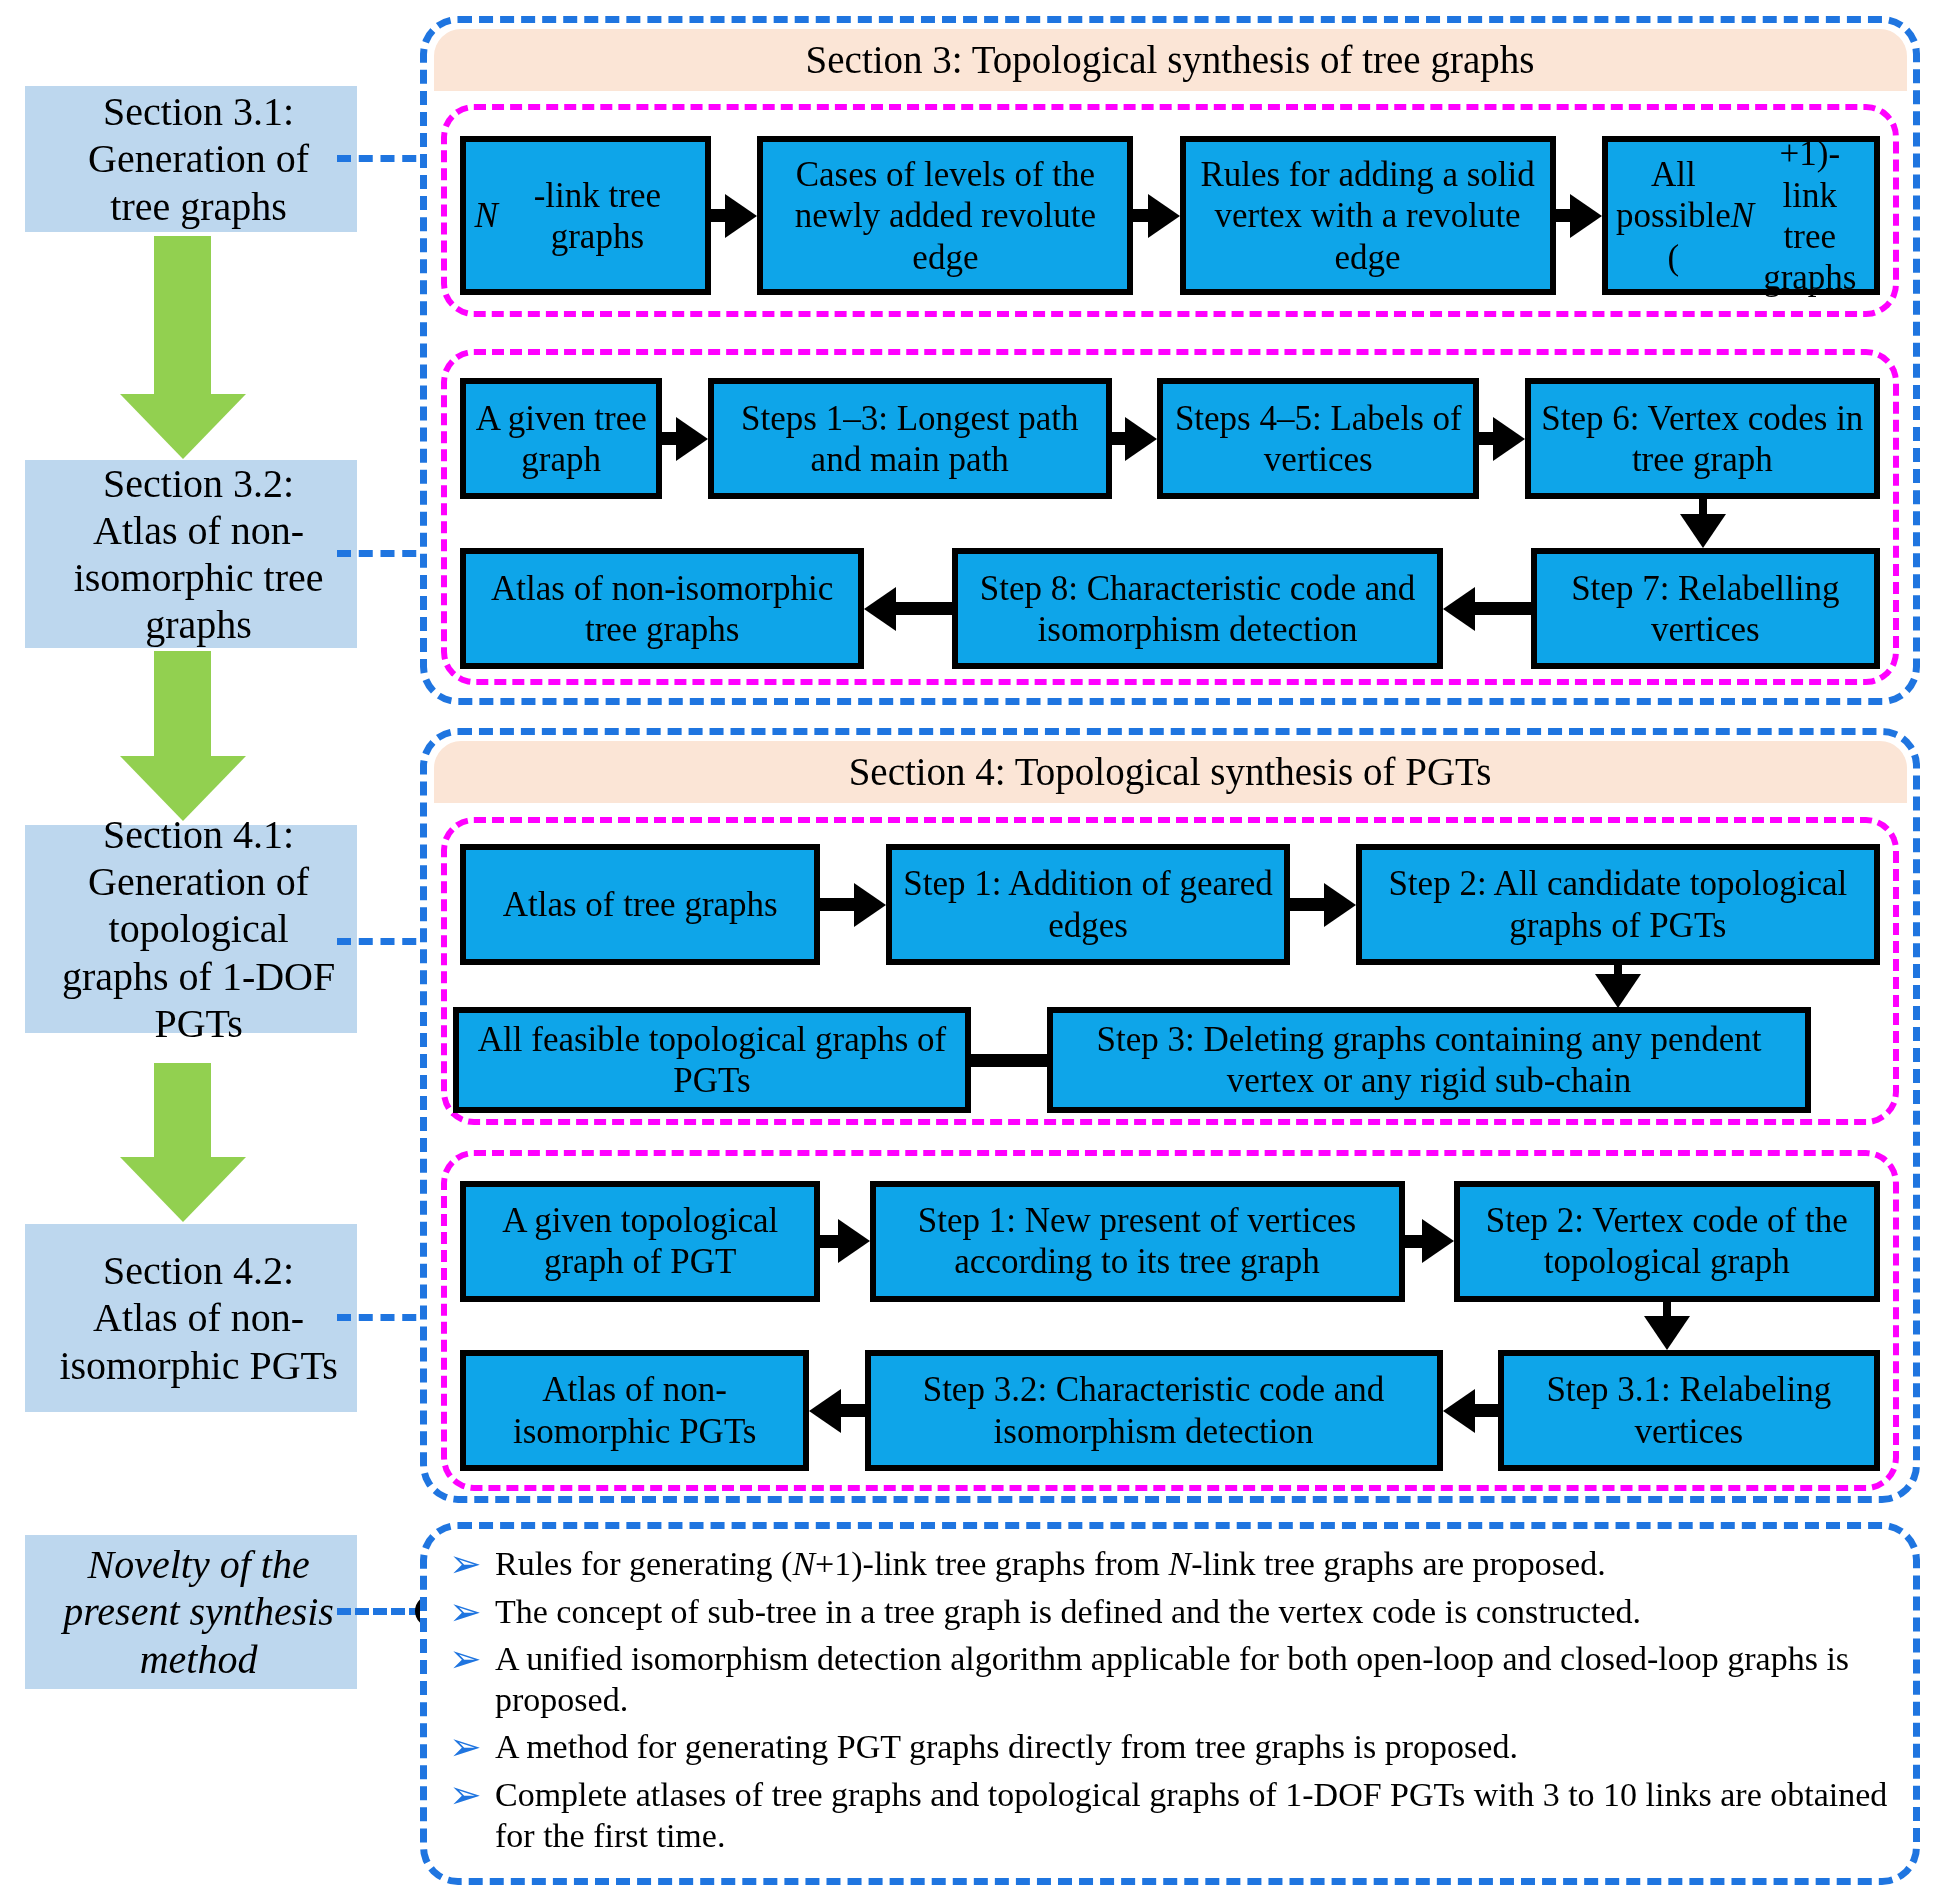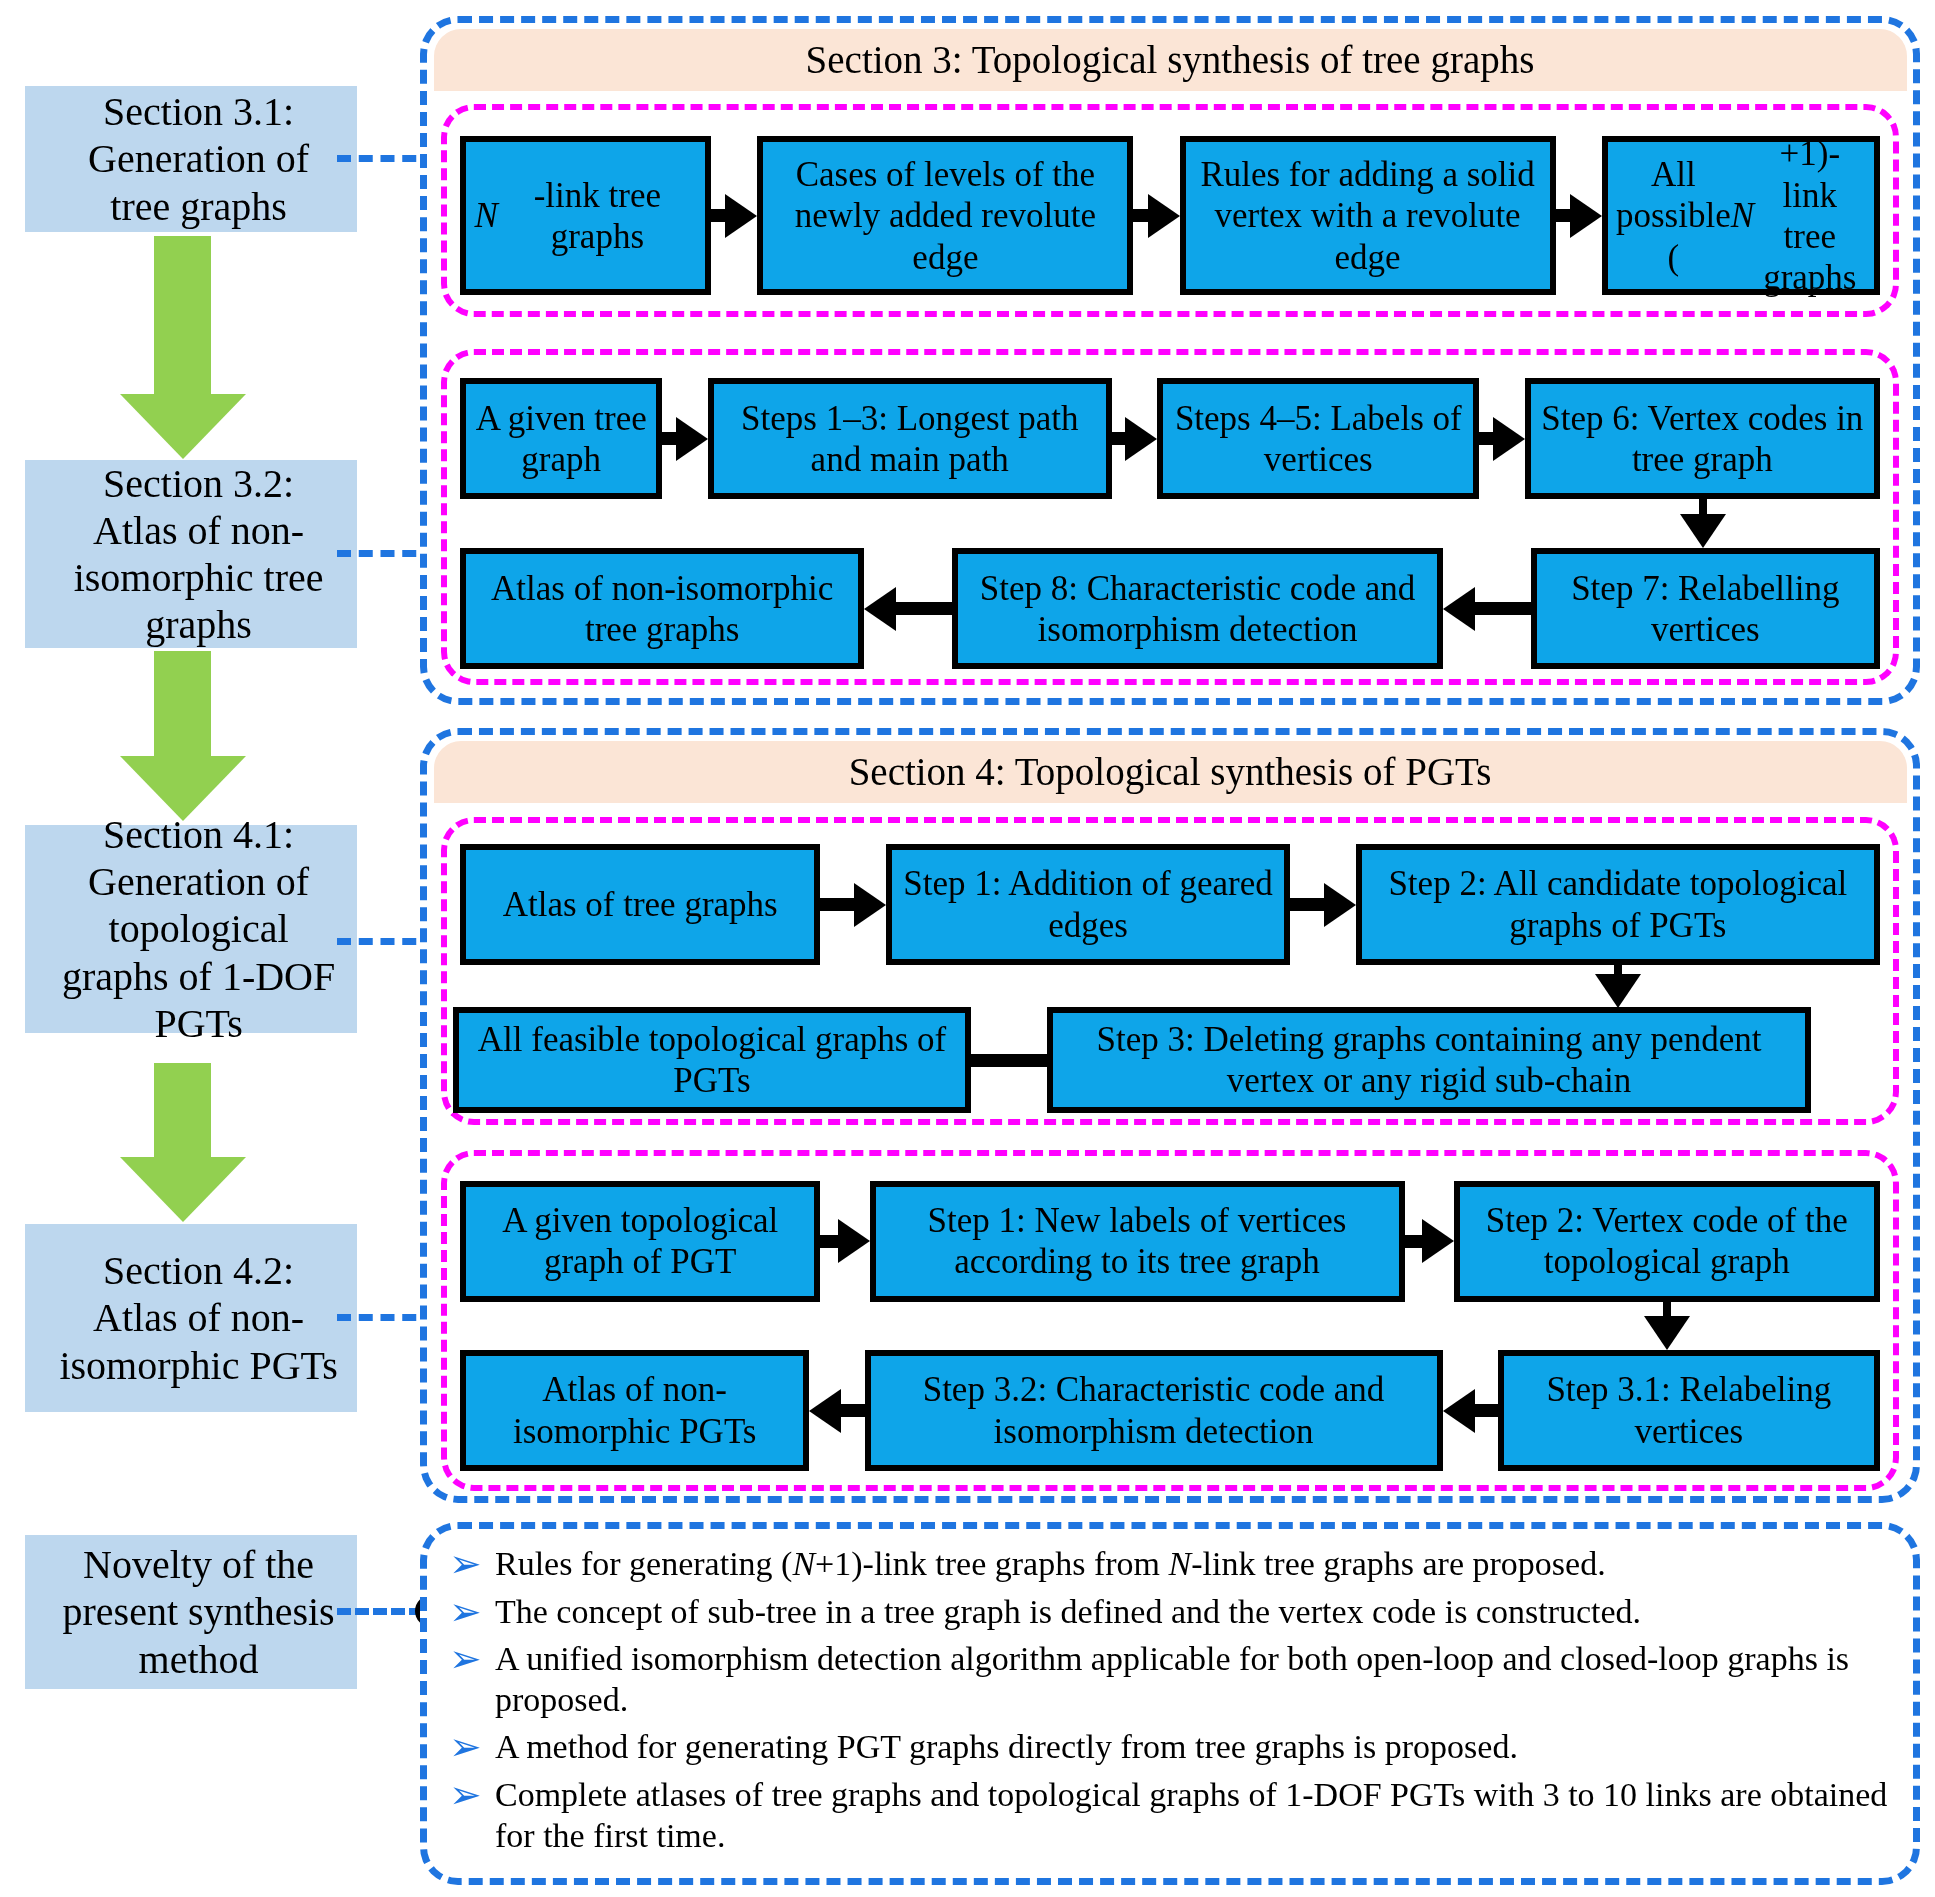--- a/index.html
+++ b/index.html
@@ -75,21 +75,21 @@
 topological
 graphs of 1-DOF
 PGTs</div>
 <div class="garrow" style="top:1063px;height:159px;">
     <div class="gshaft"></div>
     <div class="ghead"></div>
   </div>
 <div class="slabel" style="top:1224px;height:188px;">Section 4.2:
 Atlas of non-
 isomorphic PGTs</div>
-<div class="slabel" style="top:1535px;height:154px;">Novelty of the
+<div class="slabel" style="top:1535px;height:154px;font-style:italic;">Novelty of the
 present synthesis
 method</div>
 
 <div class="conn" style="top:155px;left:337px;width:101px;">
     <div class="dot"></div>
   </div>
 <div class="conn" style="top:550px;left:337px;width:101px;">
     <div class="dot"></div>
   </div>
 <div class="conn" style="top:938px;left:337px;width:101px;">
@@ -196,21 +196,21 @@
     </div>
   </div>
 
   <div class="mgroup" style="top:415px;height:341px;">
     <div class="frow" style="top:24.6px;height:121px;">
       <div class="fbox" style="width:360px;">A given topological graph of PGT</div>
       <div class="ar">
           <div class="shaft"></div>
           <div class="headR"></div>
         </div>
-      <div class="fbox" style="width:535px;">Step 1: New labels of vertices according to its tree graph</div>
+      <div class="fbox" style="width:535px;">Step 1: New present of vertices according to its tree graph</div>
       <div class="ar">
           <div class="shaft"></div>
           <div class="headR"></div>
         </div>
       <div class="fbox" style="width:426px;">Step 2: Vertex code of the topological graph</div>
     </div>
     <div class="varrow" style="top:146px;height:48px;right:202px;">
         <div class="vshaft"></div>
         <div class="vhead"></div>
       </div>

